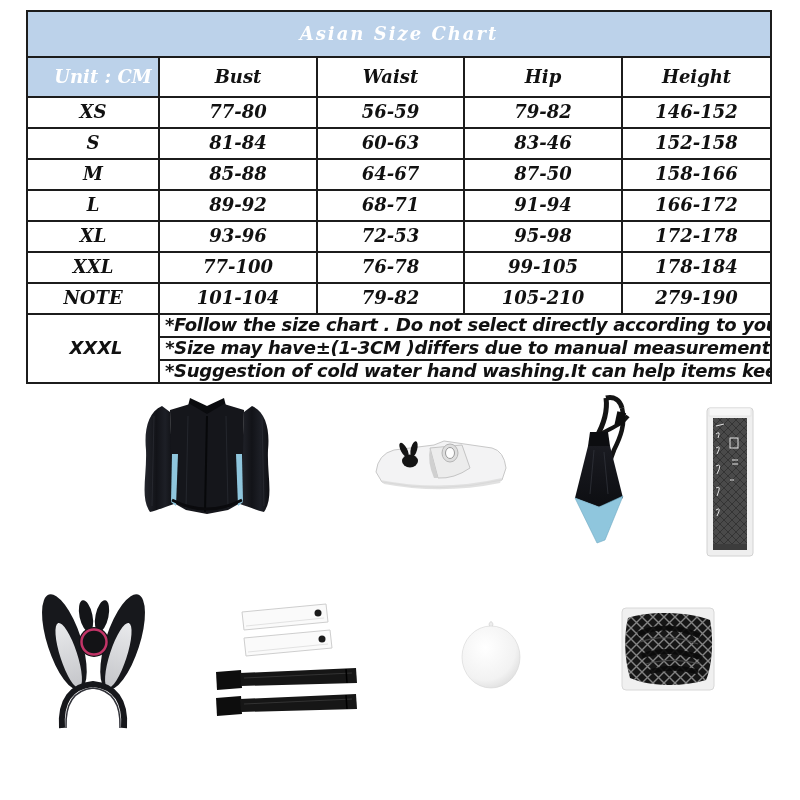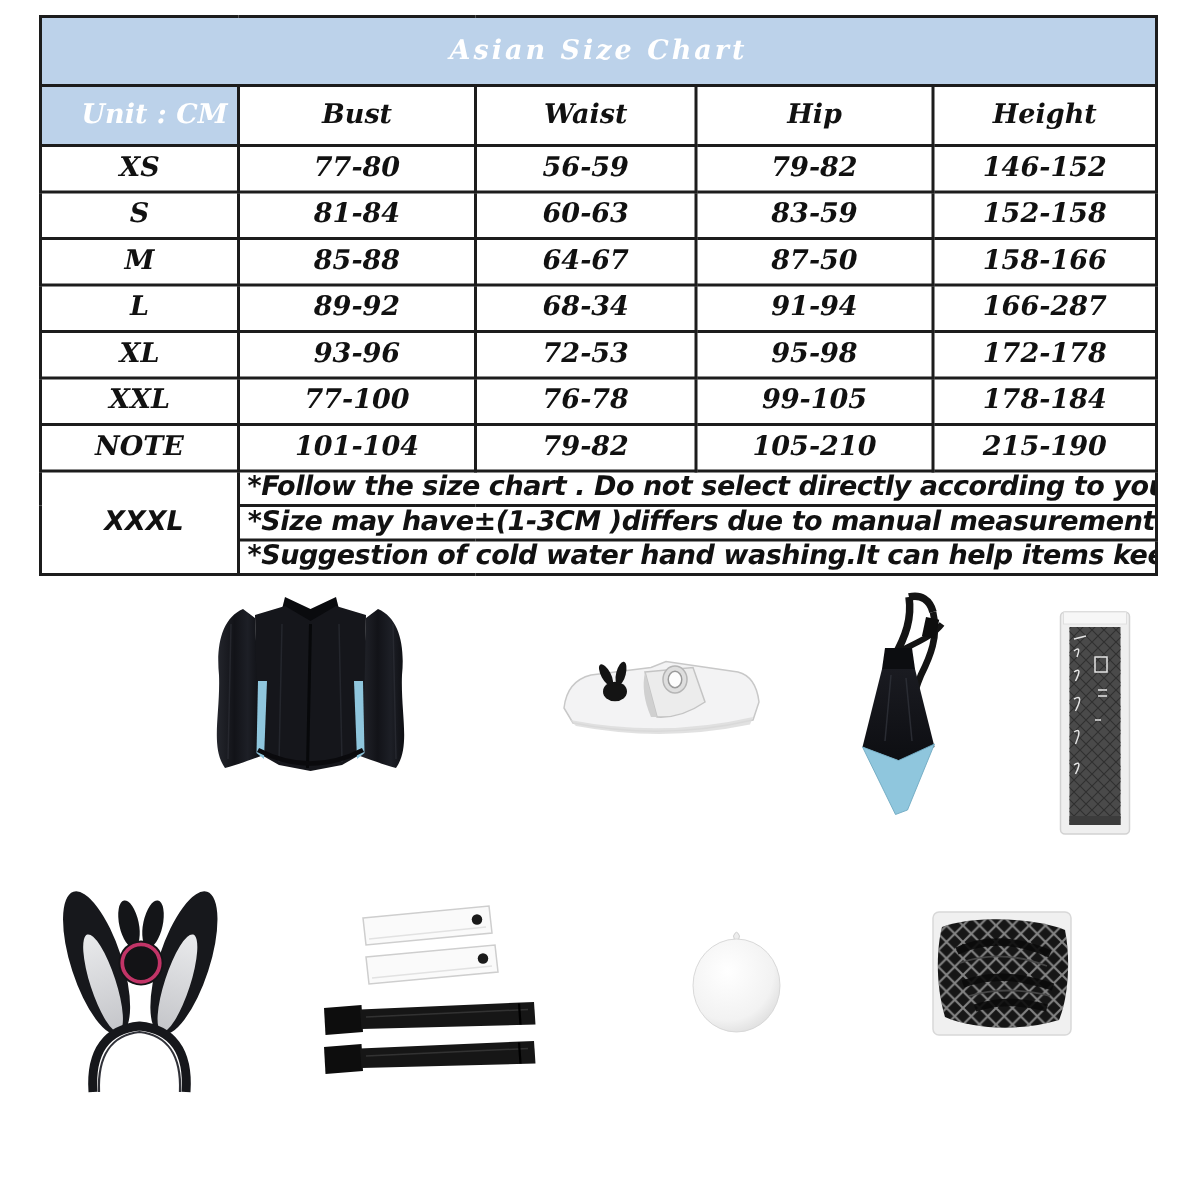--- a/index.html
+++ b/index.html
@@ -59,57 +59,57 @@
       <td>XS</td>
       <td>77-80</td>
       <td>56-59</td>
       <td>79-82</td>
       <td>146-152</td>
     </tr>
     <tr class="data">
       <td>S</td>
       <td>81-84</td>
       <td>60-63</td>
-      <td>83-59</td>
+      <td>83-46</td>
       <td>152-158</td>
     </tr>
     <tr class="data">
       <td>M</td>
       <td>85-88</td>
       <td>64-67</td>
       <td>87-50</td>
       <td>158-166</td>
     </tr>
     <tr class="data">
       <td>L</td>
       <td>89-92</td>
-      <td>68-34</td>
+      <td>68-71</td>
       <td>91-94</td>
-      <td>166-287</td>
+      <td>166-172</td>
     </tr>
     <tr class="data">
       <td>XL</td>
       <td>93-96</td>
       <td>72-53</td>
       <td>95-98</td>
       <td>172-178</td>
     </tr>
     <tr class="data">
       <td>XXL</td>
       <td>77-100</td>
       <td>76-78</td>
       <td>99-105</td>
       <td>178-184</td>
     </tr>
     <tr class="data">
       <td>NOTE</td>
       <td>101-104</td>
       <td>79-82</td>
       <td>105-210</td>
-      <td>215-190</td>
+      <td>279-190</td>
     </tr>
     <tr>
       <td class="note-label" rowspan="3">XXXL</td>
       <td class="note" colspan="4">*Follow the size chart . Do not select directly according to your habits</td>
     </tr>
     <tr>
           <td class="note" colspan="4">*Size may have±(1-3CM )differs due to manual measurement</td>
         </tr>
     <tr>
           <td class="note" colspan="4">*Suggestion of cold water hand washing.It can help items keep their shape</td>

